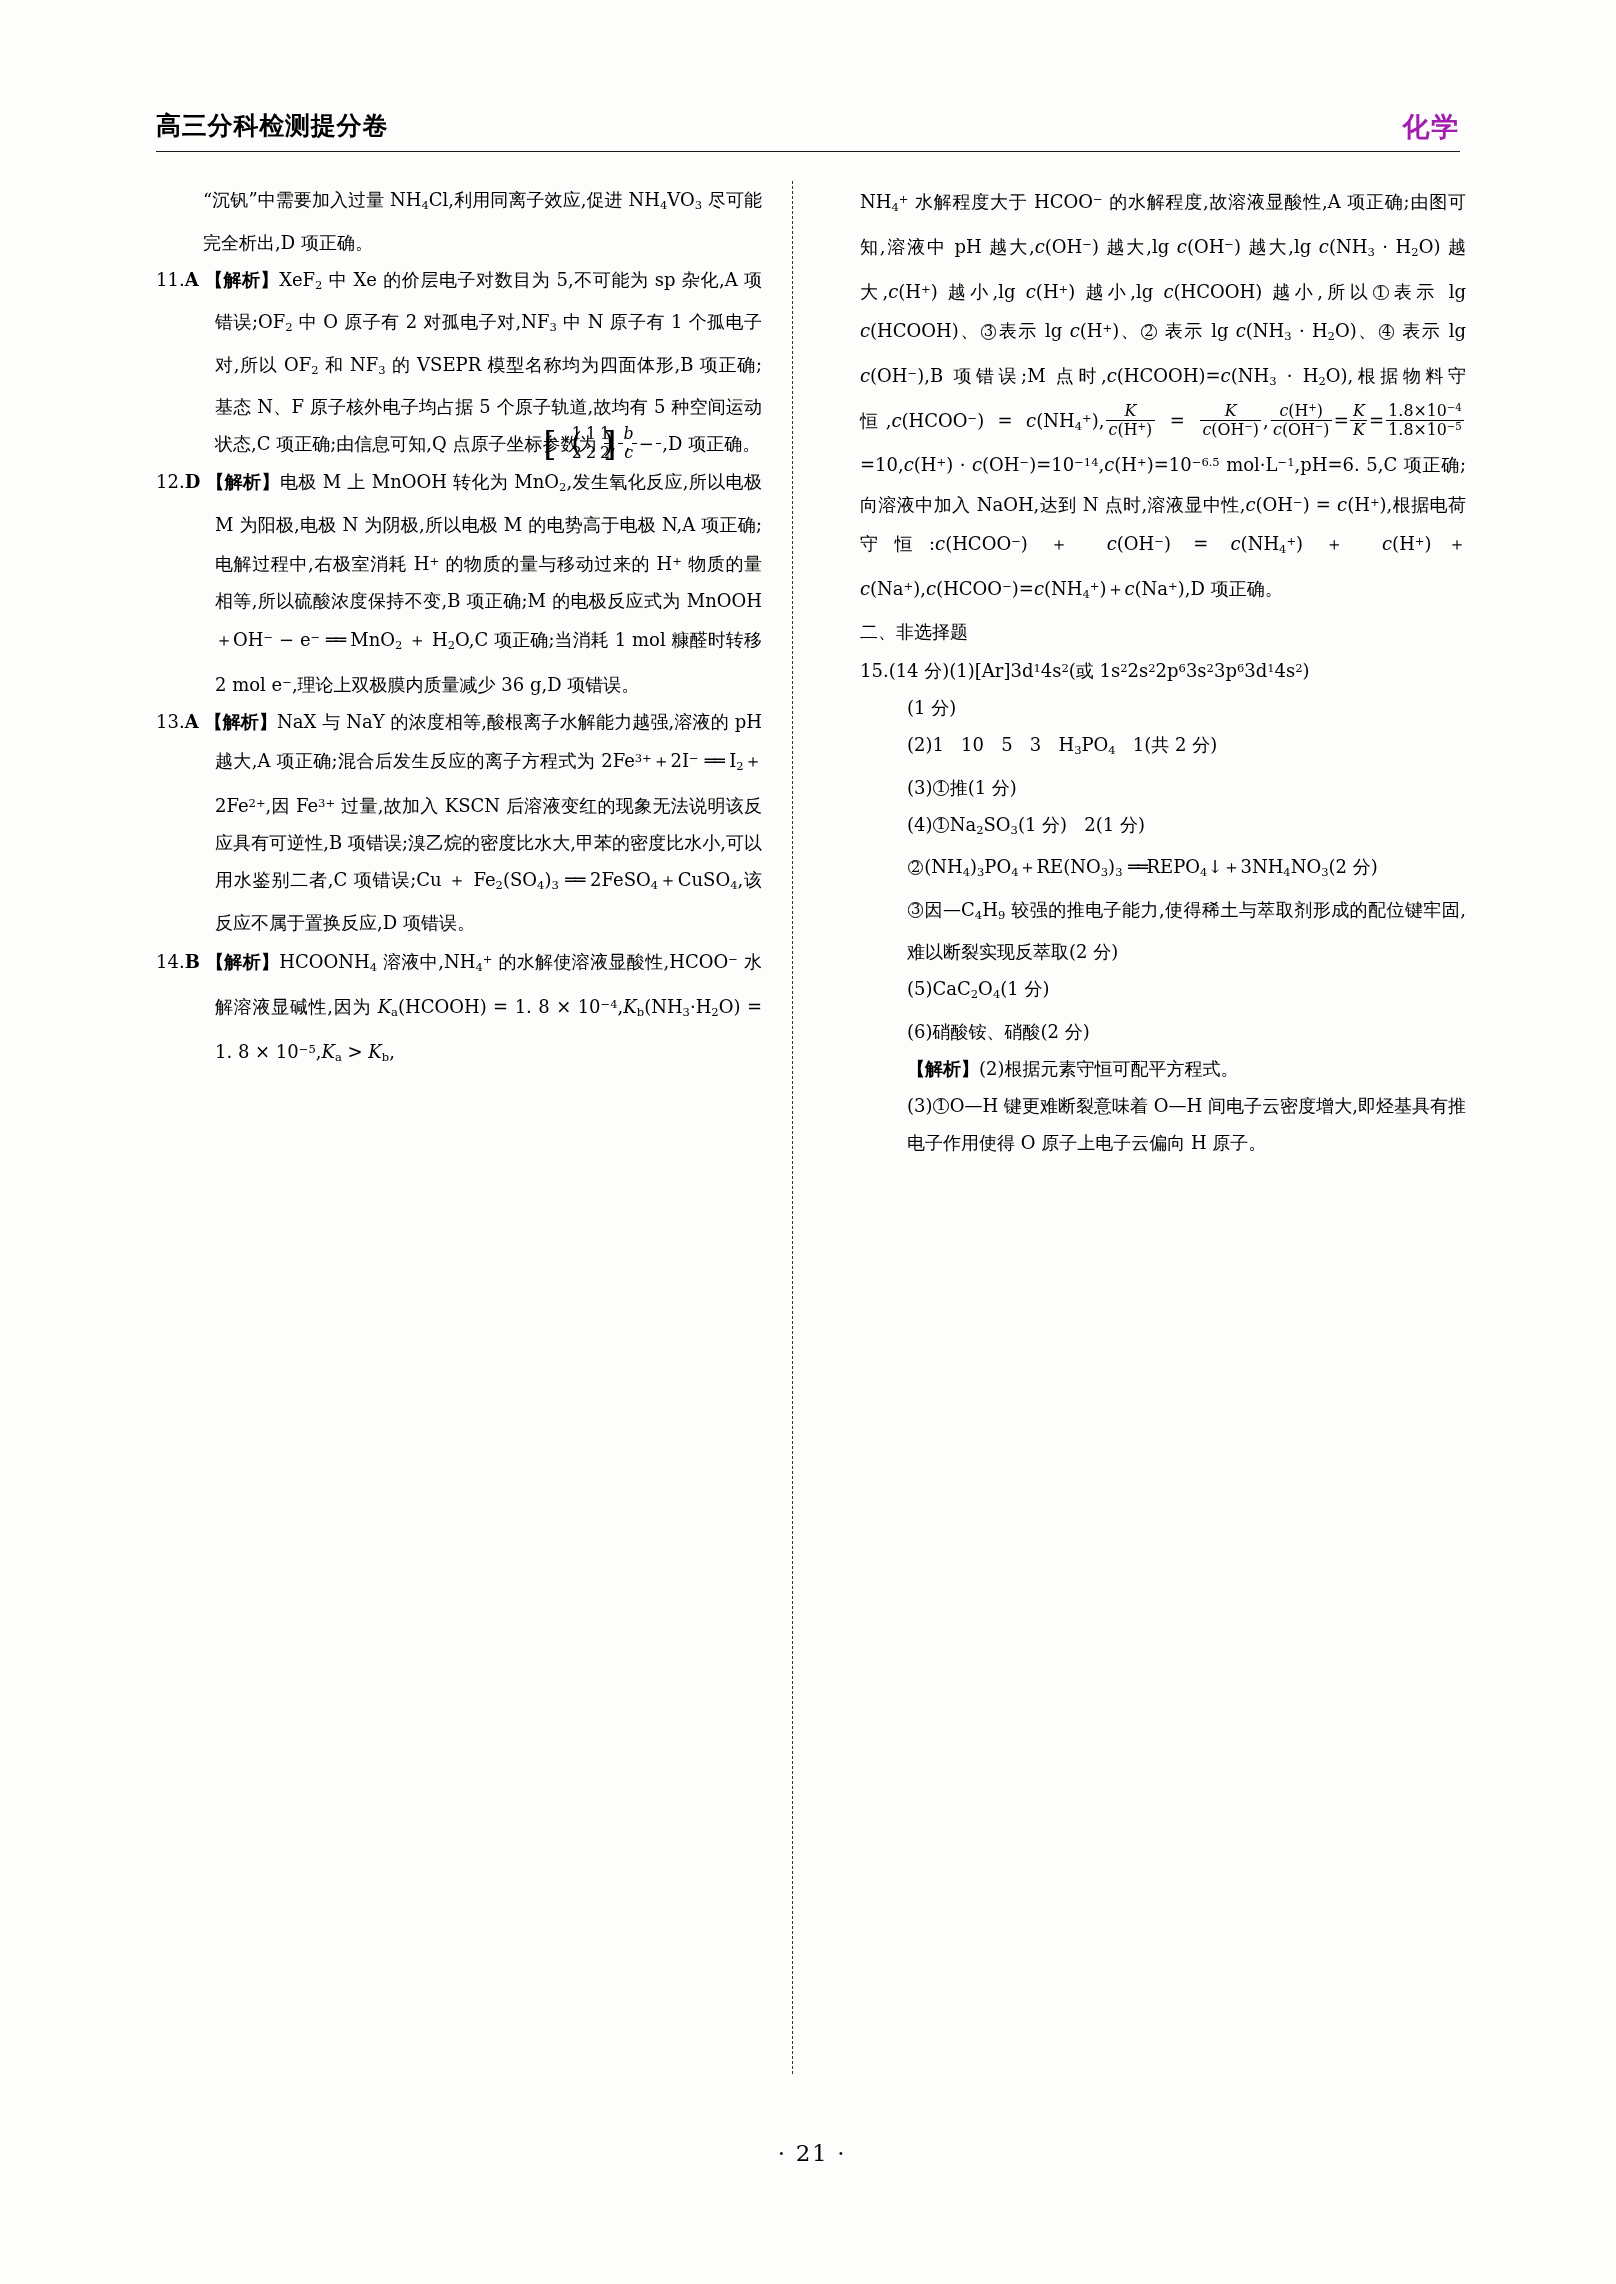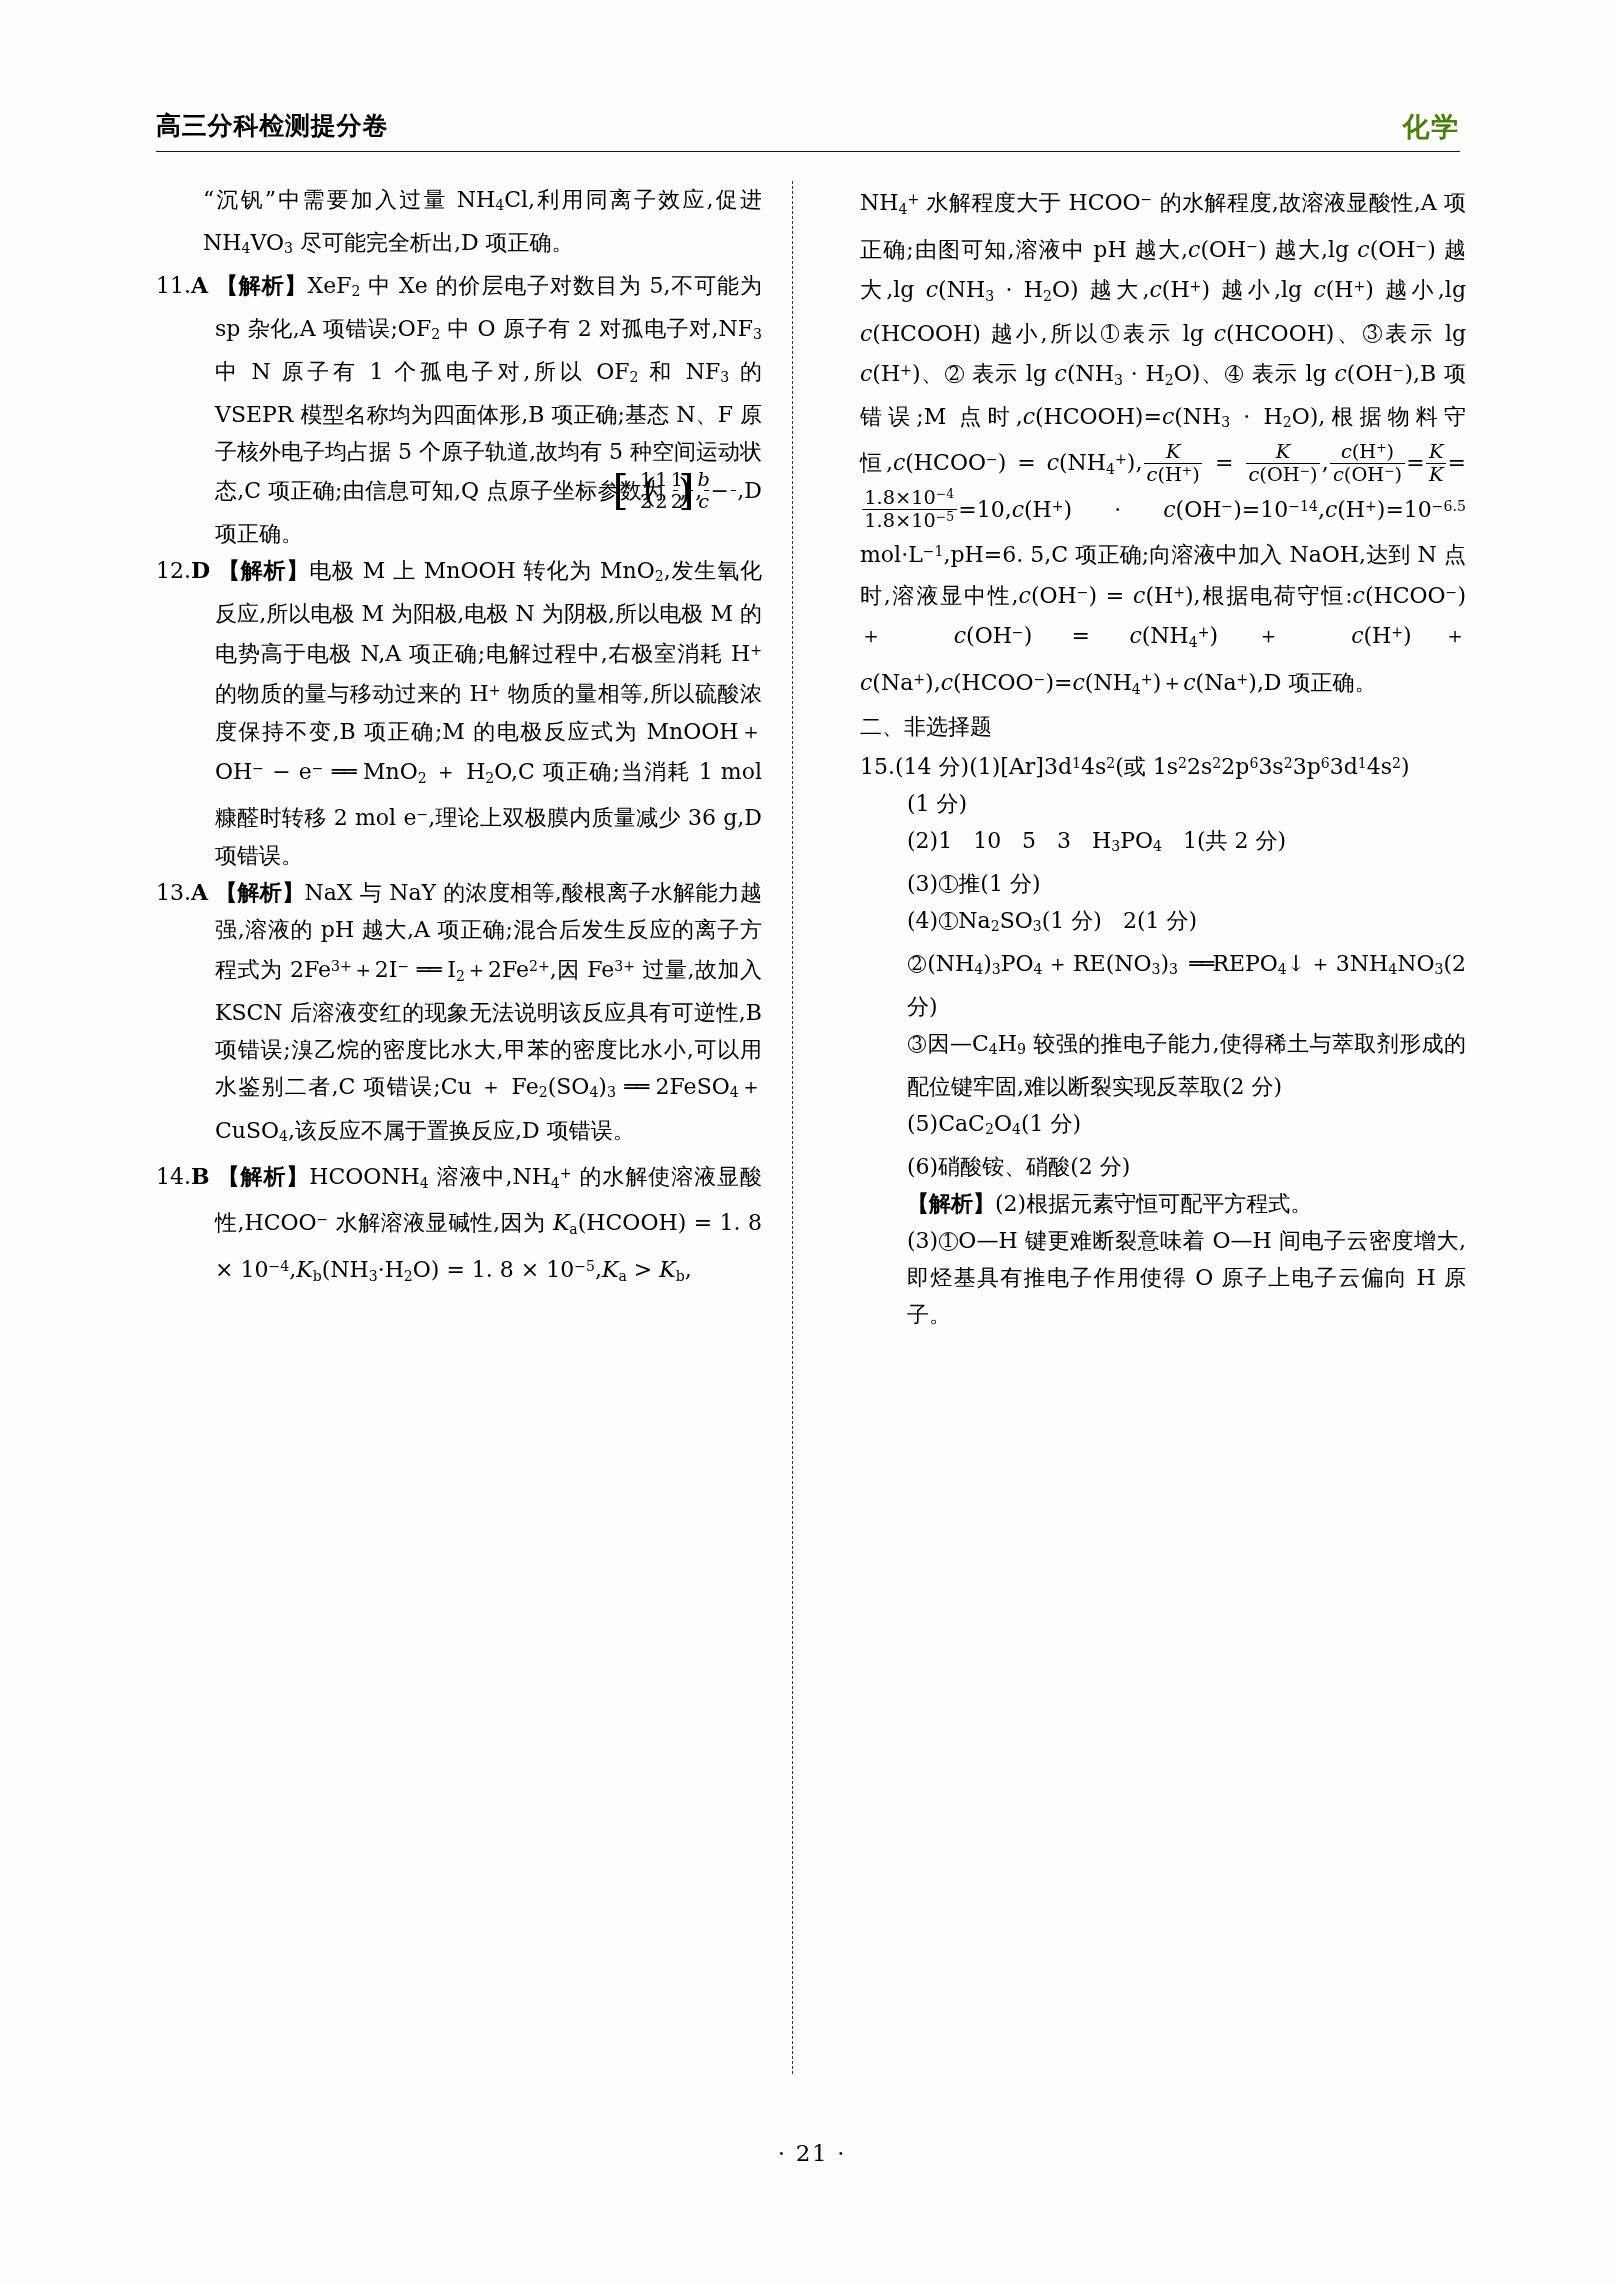--- a/index.html
+++ b/index.html
@@ -18,34 +18,34 @@
     position:absolute;left:0;right:0;top:109px;height:51px;
   }
   .hdr-left{
     position:absolute;left:156px;top:0;
     font-size:25px;font-weight:700;letter-spacing:0.8px;
     font-family:"DejaVu Sans","Liberation Sans",sans-serif;
   }
   .hdr-right{
     position:absolute;right:156px;top:0;
     font-size:27px;font-weight:700;letter-spacing:1.7px;
-    color:#4d7c0f;
+    color:#a21caf;
     font-family:"DejaVu Sans","Liberation Sans",sans-serif;
   }
   .hdr-rule{
     position:absolute;left:156px;right:156px;top:42px;
     border-bottom:1.7px solid #1a1a1a;
   }
   
   .cols{
     position:absolute;left:156px;right:143px;top:181px;bottom:210px;
   }
   .col{
     position:absolute;top:0;bottom:0;width:606px;
-    font-size:22px;line-height:37px;
+    font-size:18px;line-height:37px;
     text-align:justify;
     text-justify:inter-ideograph;
   }
   .col-left{left:0;}
   .col-right{left:704px;}
   .divider{
     position:absolute;left:636px;top:0;bottom:0;
     border-left:1.7px dashed #333;
   }
   

